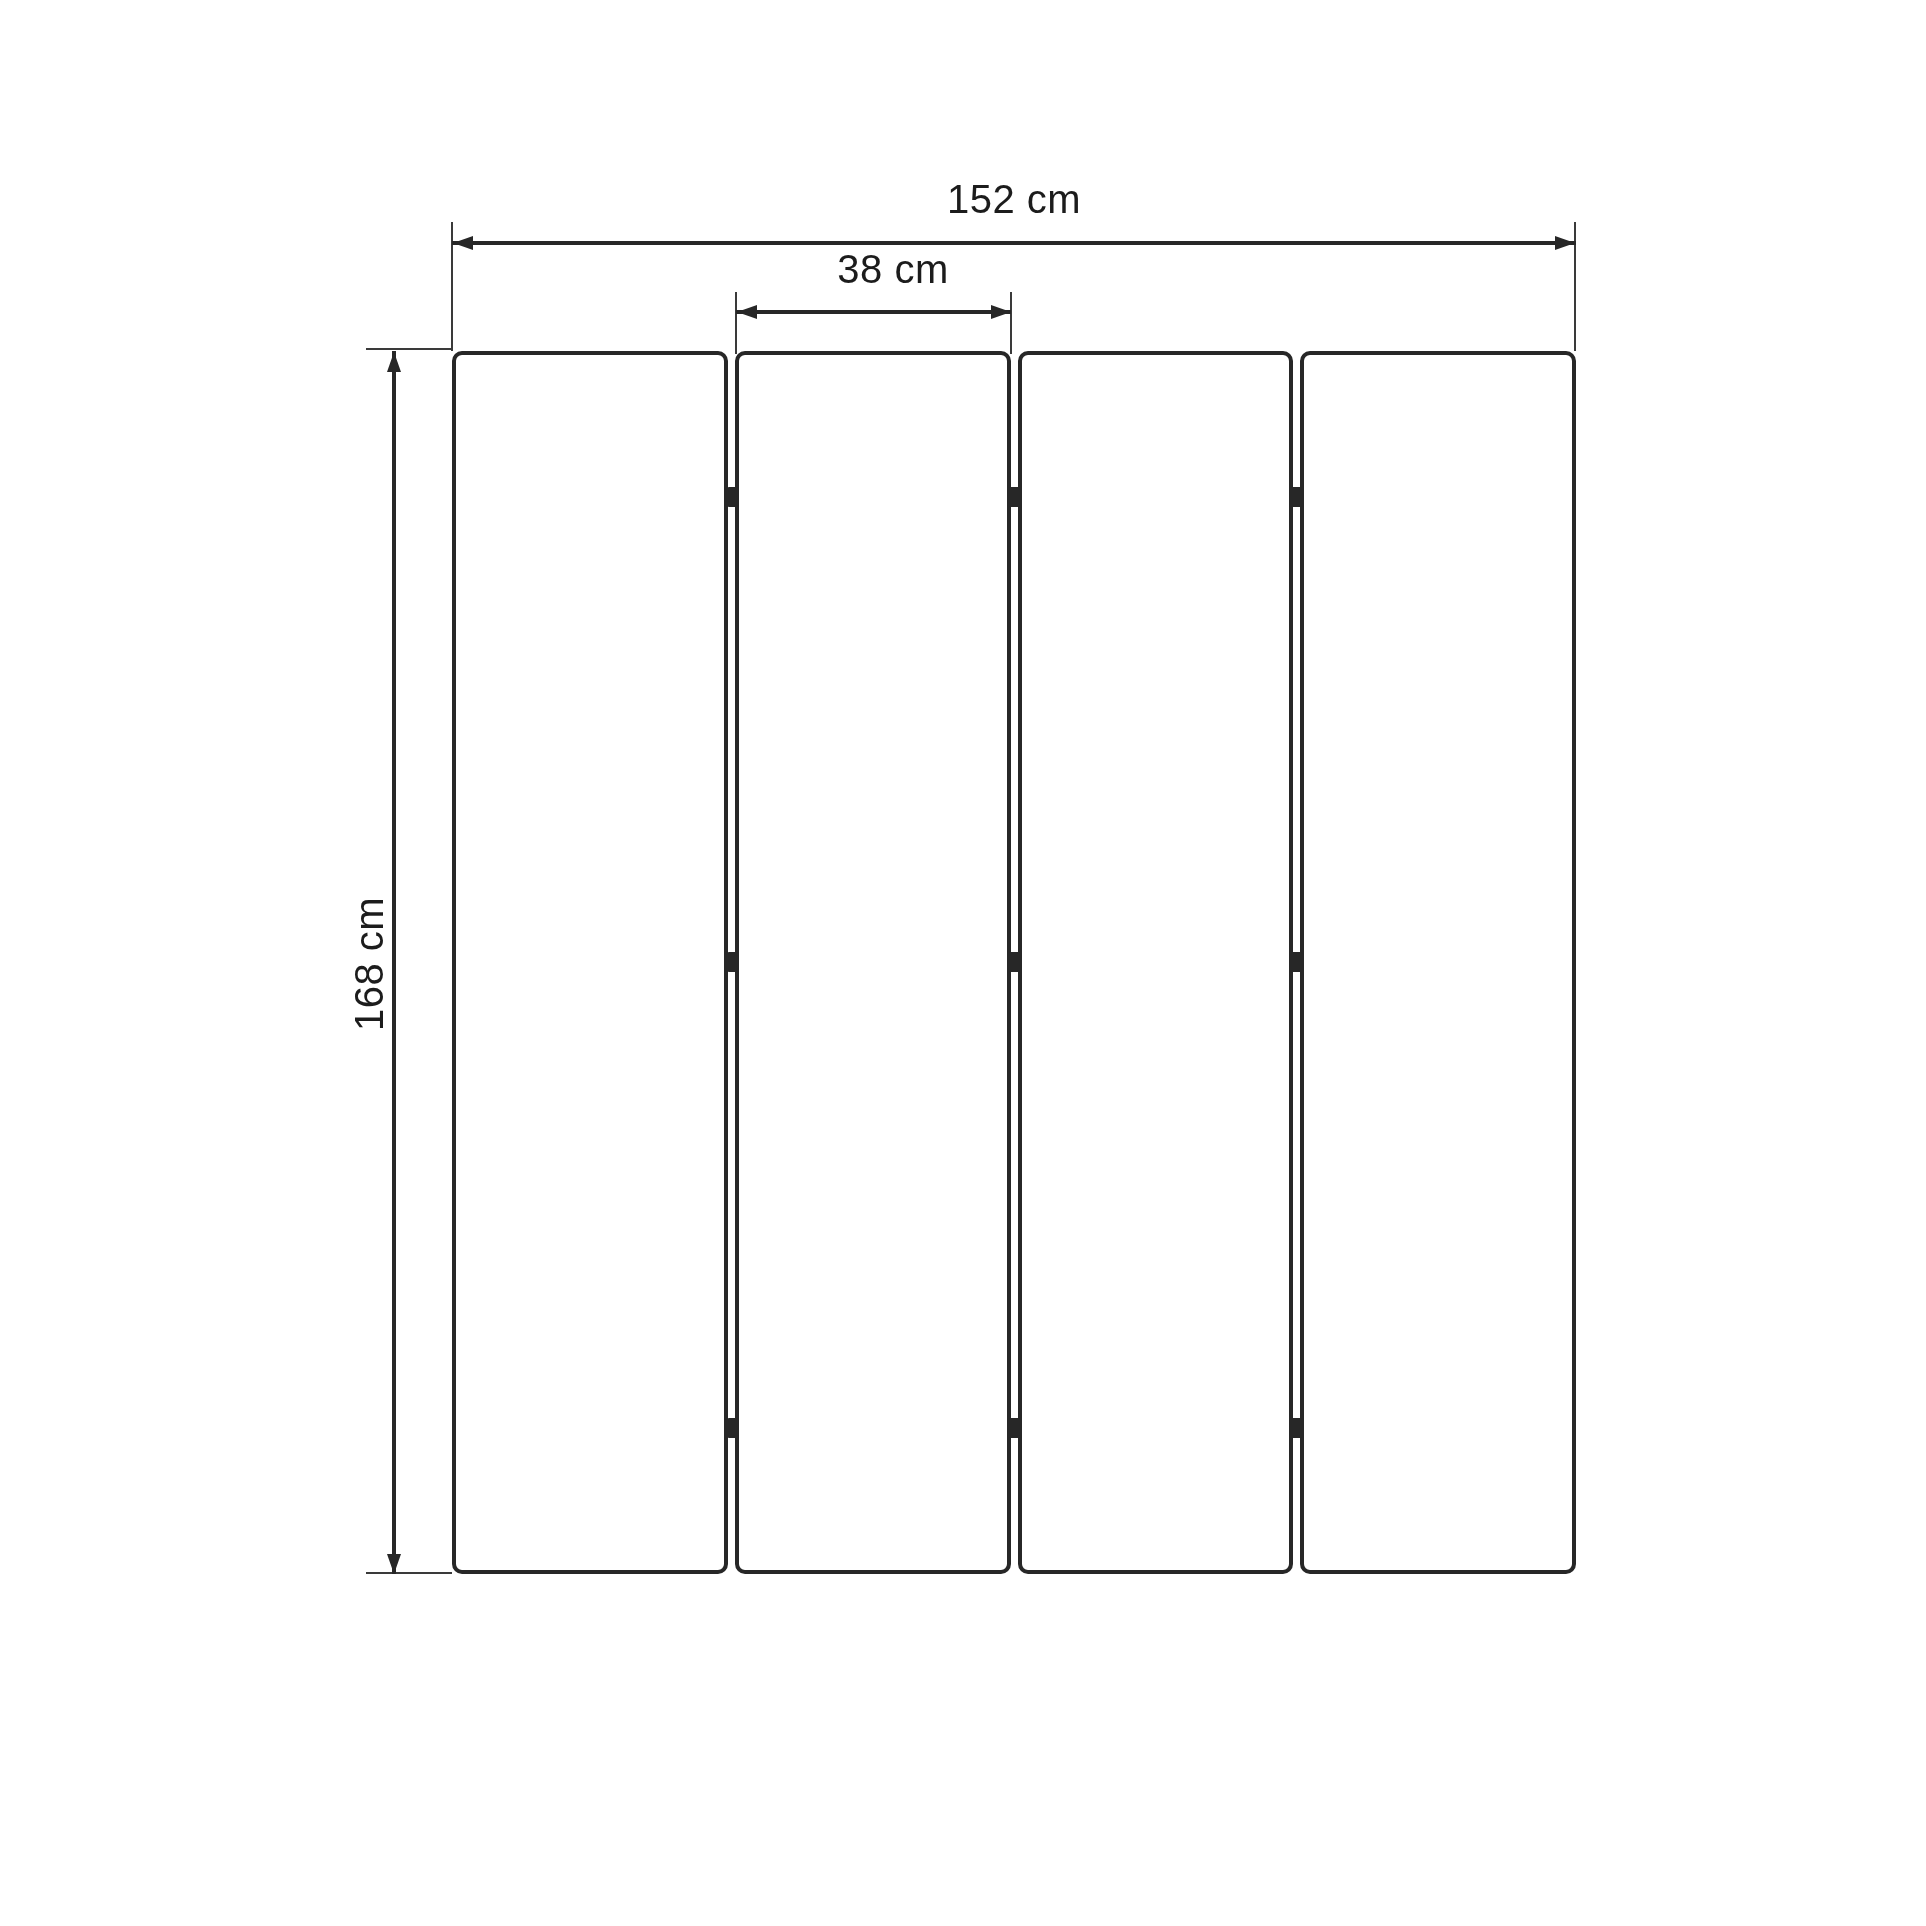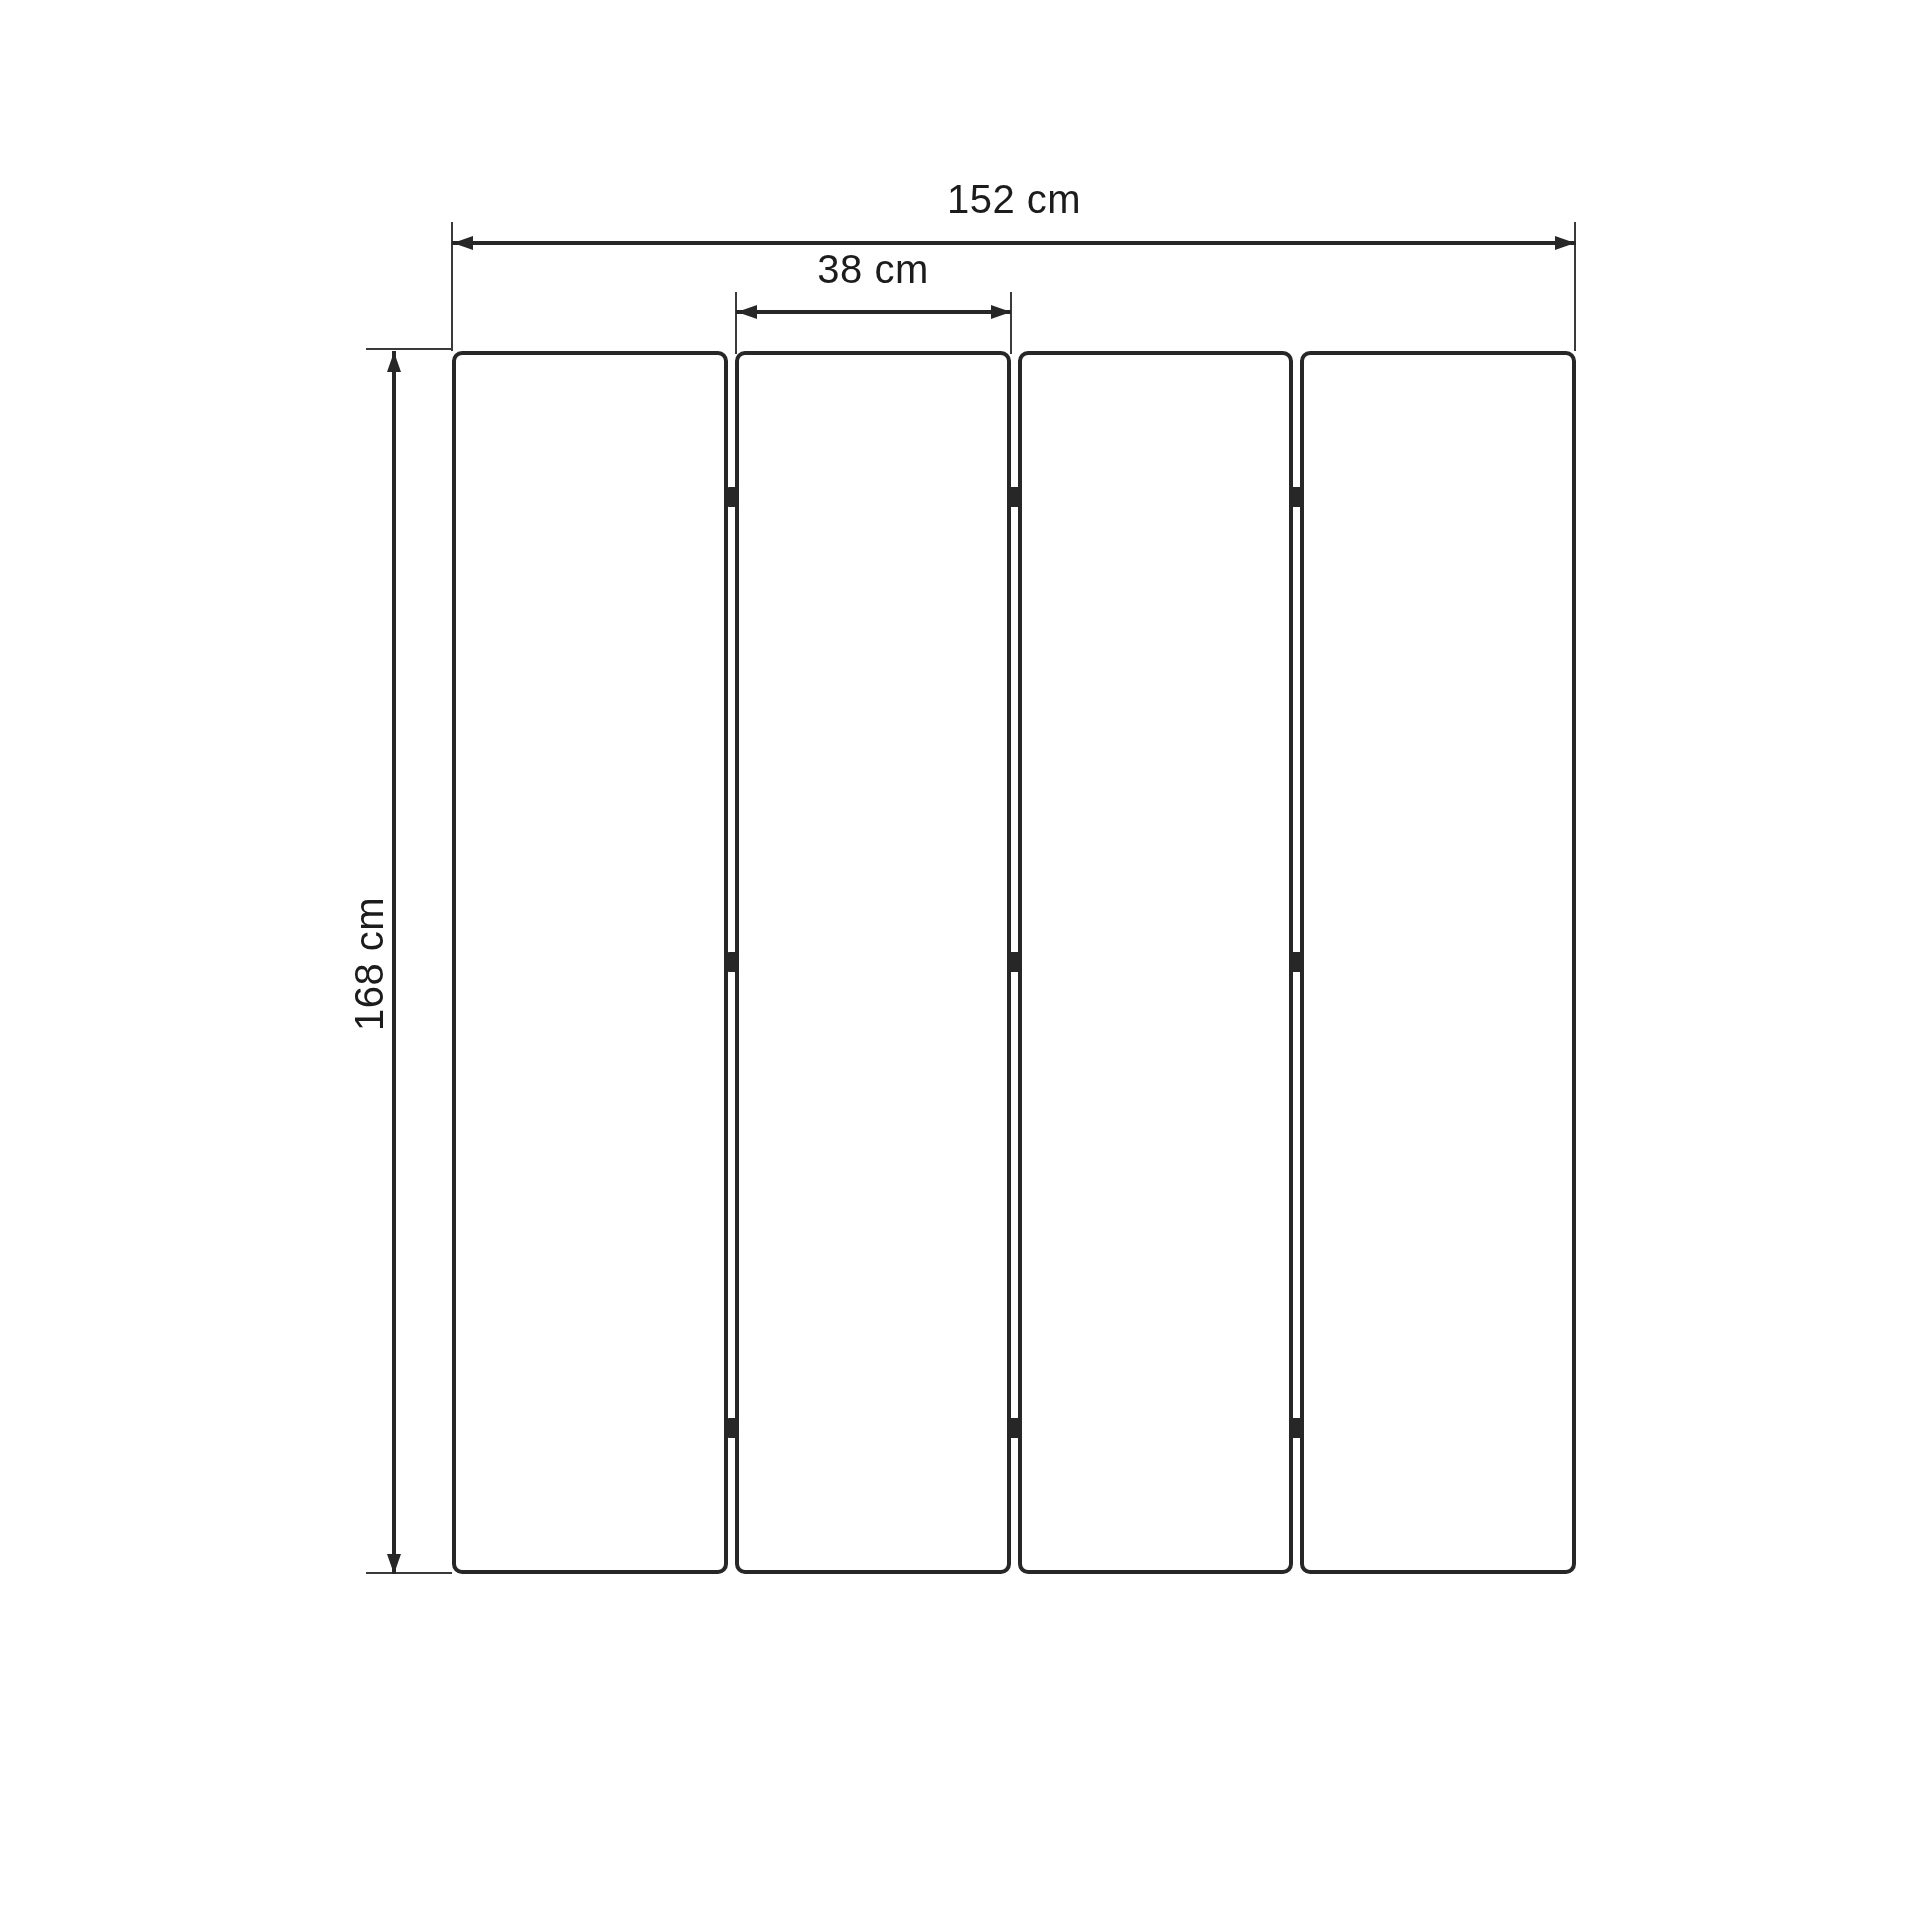--- a/index.html
+++ b/index.html
@@ -73,21 +73,21 @@
   <div class="dline" style="left:452px;top:241px;width:1124px;height:4px"></div>
   <div class="arr arr-left" style="left:453px;top:236px"></div>
   <div class="arr arr-right" style="left:1555px;top:236px"></div>
   <div class="lbl" style="left:915px;top:176px;width:198px">152 cm</div>
 
   <div class="ext" style="left:735px;top:292px;width:2px;height:62px"></div>
   <div class="ext" style="left:1010px;top:292px;width:2px;height:62px"></div>
   <div class="dline" style="left:736px;top:310px;width:275px;height:4px"></div>
   <div class="arr arr-left" style="left:737px;top:305px"></div>
   <div class="arr arr-right" style="left:991px;top:305px"></div>
-  <div class="lbl" style="left:774px;top:246px;width:198px">38 cm</div>
+  <div class="lbl" style="left:794px;top:246px;width:198px">38 cm</div>
 
   <div class="ext" style="left:366px;top:348px;width:86px;height:2px"></div>
   <div class="ext" style="left:366px;top:1572px;width:86px;height:2px"></div>
   <div class="dline" style="left:392px;top:351px;width:4px;height:1223px"></div>
   <div class="arr arr-up" style="left:387px;top:352px"></div>
   <div class="arr arr-down" style="left:387px;top:1554px"></div>
   <div class="lbl lbl-rot" style="left:270px;top:941px;width:198px;height:46px">168 cm</div>
 
   <div class="panels" style="left:452px;top:351px;width:1124px;height:1223px">
     <div class="panel"></div>

